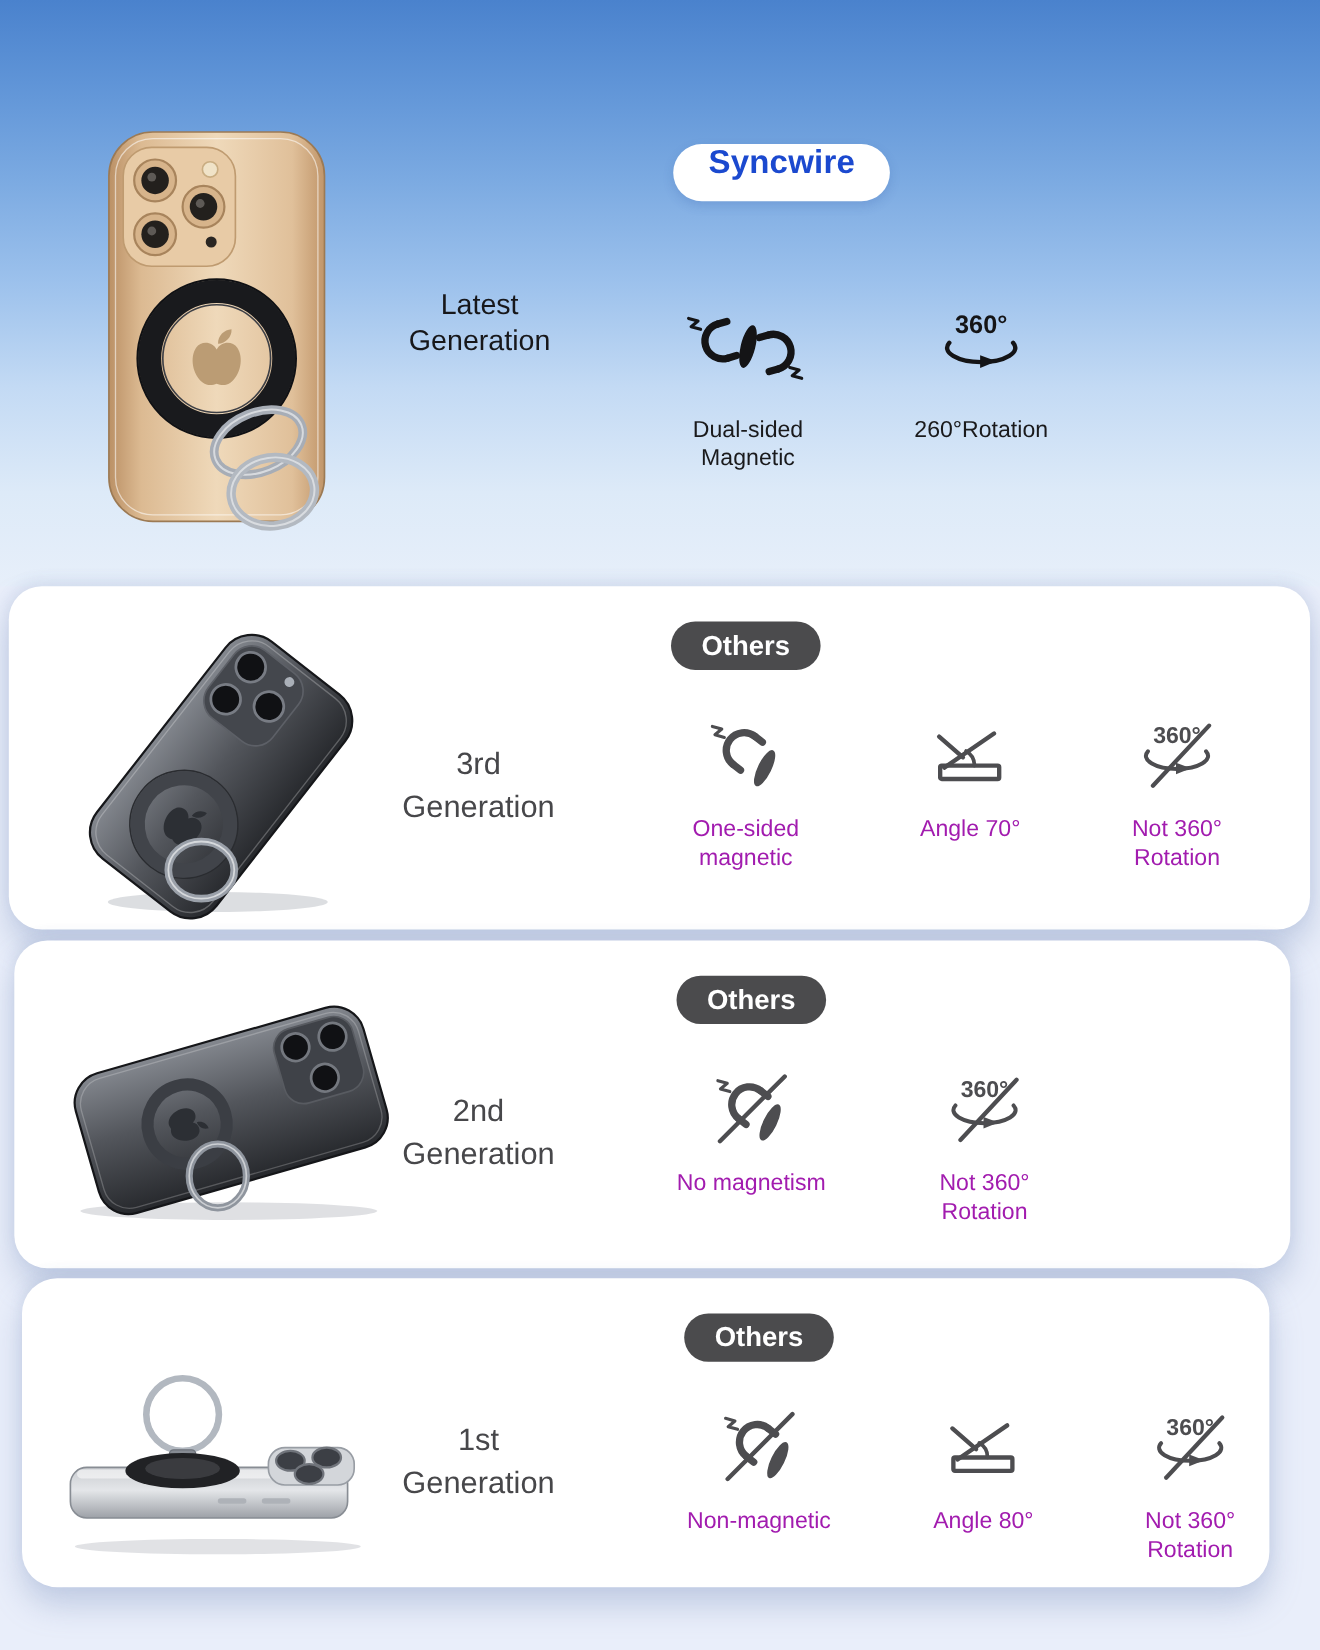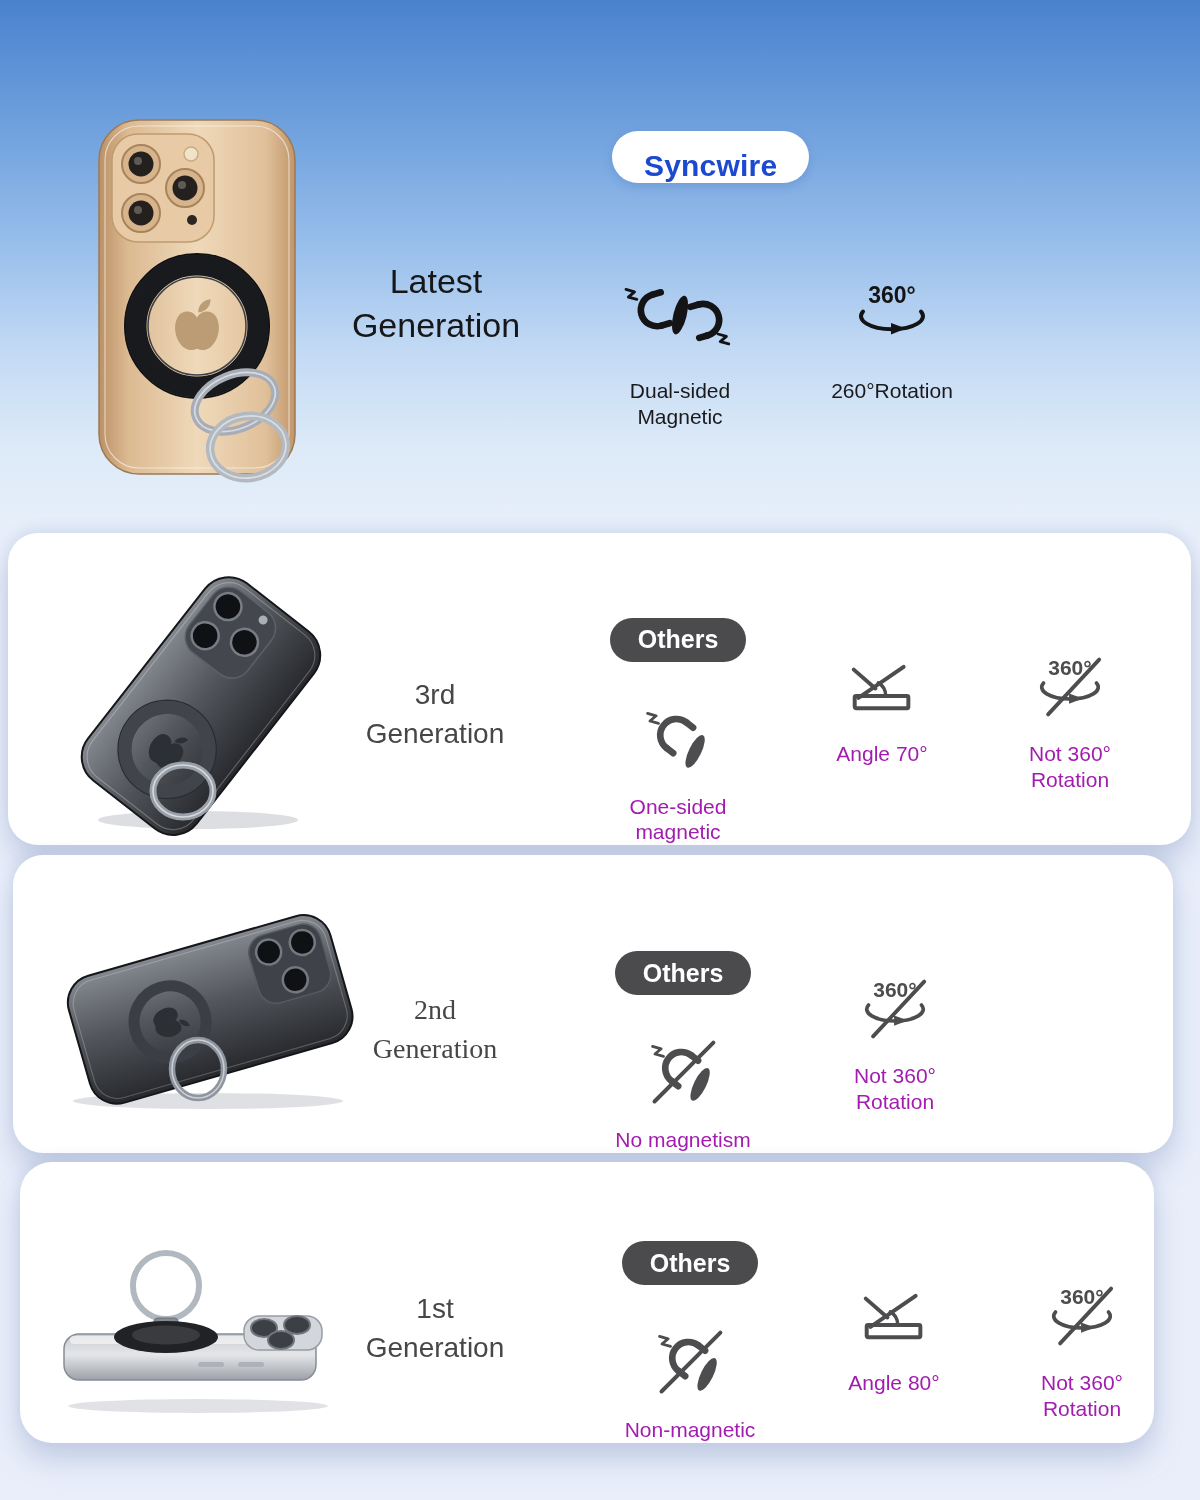--- a/index.html
+++ b/index.html
@@ -1,25 +1,25 @@
 <!DOCTYPE html>
 <html><head>
 <meta charset="utf-8">
 <style>
   html,body{margin:0;padding:0;}
   body{font-family:"Liberation Sans", sans-serif; -webkit-font-smoothing:antialiased;}
   .page{position:relative;width:1200px;height:1500px;overflow:hidden;background:#e9eefa;}
   .hero{position:absolute;left:0;top:0;width:1200px;height:533px;
     background:linear-gradient(180deg,#4a82cd 0%,#5f94d7 14%,#7aa9e1 30%,#9cc1ec 48%,#c3daf4 66%,#ddeaf8 84%,#e7effa 100%);}
   .brand-badge{position:absolute;left:612px;top:131px;height:52px;padding:0 32px;background:#ffffff;
-    border-radius:999px;display:flex;align-items:flex-end;justify-content:center;
+    border-radius:999px;display:flex;align-items:flex-start;justify-content:center;
     box-shadow:0 4px 10px rgba(40,80,160,.18);}
   .brand-badge span{font-size:30px;font-weight:bold;color:#1b49cf;letter-spacing:.2px;}
   .hero-title{position:absolute;left:300px;top:260px;width:272px;text-align:center;
-    font-size:34px;line-height:1.28;font-weight:500;color:#17171a;}
+    font-size:26px;line-height:1.28;font-weight:500;color:#17171a;}
   .hero-title span{display:block;}
   .feats{position:absolute;top:0;display:flex;}
   .hero .feats{left:566px;height:533px;}
   .feat-col{display:flex;flex-direction:column;align-items:center;box-sizing:border-box;}
   .feat-col.c1{width:228px;} .feat-col.c2{width:180px;} .feat-col.c3{width:196px;}
   .hero .feat-col{padding-top:266px;}
   .icon-box{display:flex;align-items:center;justify-content:center;}
   .hero .icon-box{height:100px;}
   .card .icon-box{height:88px;}
   .feat-label{margin-top:12px;text-align:center;font-size:21px;line-height:1.22;}
@@ -29,28 +29,28 @@
   .feat-label span:empty{display:none;}
   .hero .feature svg.icon{color:#141416;}
   .card .feature svg.icon{color:#4d4d50;}
   .card{position:absolute;background:#ffffff;border-radius:30px;
     box-shadow:0 16px 28px rgba(125,148,190,.38),0 -5px 12px rgba(125,148,190,.14);}
   .card-1{left:8px;top:533px;width:1183px;height:312px;}
   .card-2{left:13px;top:855px;width:1160px;height:298px;}
   .card-3{left:20px;top:1162px;width:1134px;height:281px;border-radius:32px;}
   .card .feats{left:556px;top:0;height:100%;}
   .card .feat-col{padding-top:110px;}
-  .card .feat-col.with-badge{padding-top:32px;justify-content:flex-end;}
+  .card .feat-col.with-badge{padding-top:32px;}
   .others-badge{height:44px;padding:0 28px;background:#4b4b4d;border-radius:999px;
     display:flex;align-items:center;justify-content:center;margin-bottom:34px;}
   .others-badge span{color:#ffffff;font-size:25px;font-weight:bold;}
   .gen-title{position:absolute;width:260px;top:0;height:100%;display:flex;flex-direction:column;
     align-items:center;justify-content:center;transform:translateY(26px);
     font-size:28px;line-height:1.38;font-weight:500;color:#47474a;text-align:center;}
-  .card-1 .gen-title{left:297px;} .card-2 .gen-title{left:292px;font-family:Liberation Serif, serif;} .card-3 .gen-title{left:285px;}
+  .card-1 .gen-title{left:297px;} .card-2 .gen-title{left:292px;} .card-3 .gen-title{left:285px;}
   .gen-title span{display:block;}
   .phone{position:absolute;overflow:visible;}
   svg text{font-family:"Liberation Sans", sans-serif;}
 </style>
 </head>
 <body>
 
 <svg width="0" height="0" style="position:absolute" aria-hidden="true">
   <defs>
     <linearGradient id="gGold" x1="0" y1="0" x2="1" y2="0">

